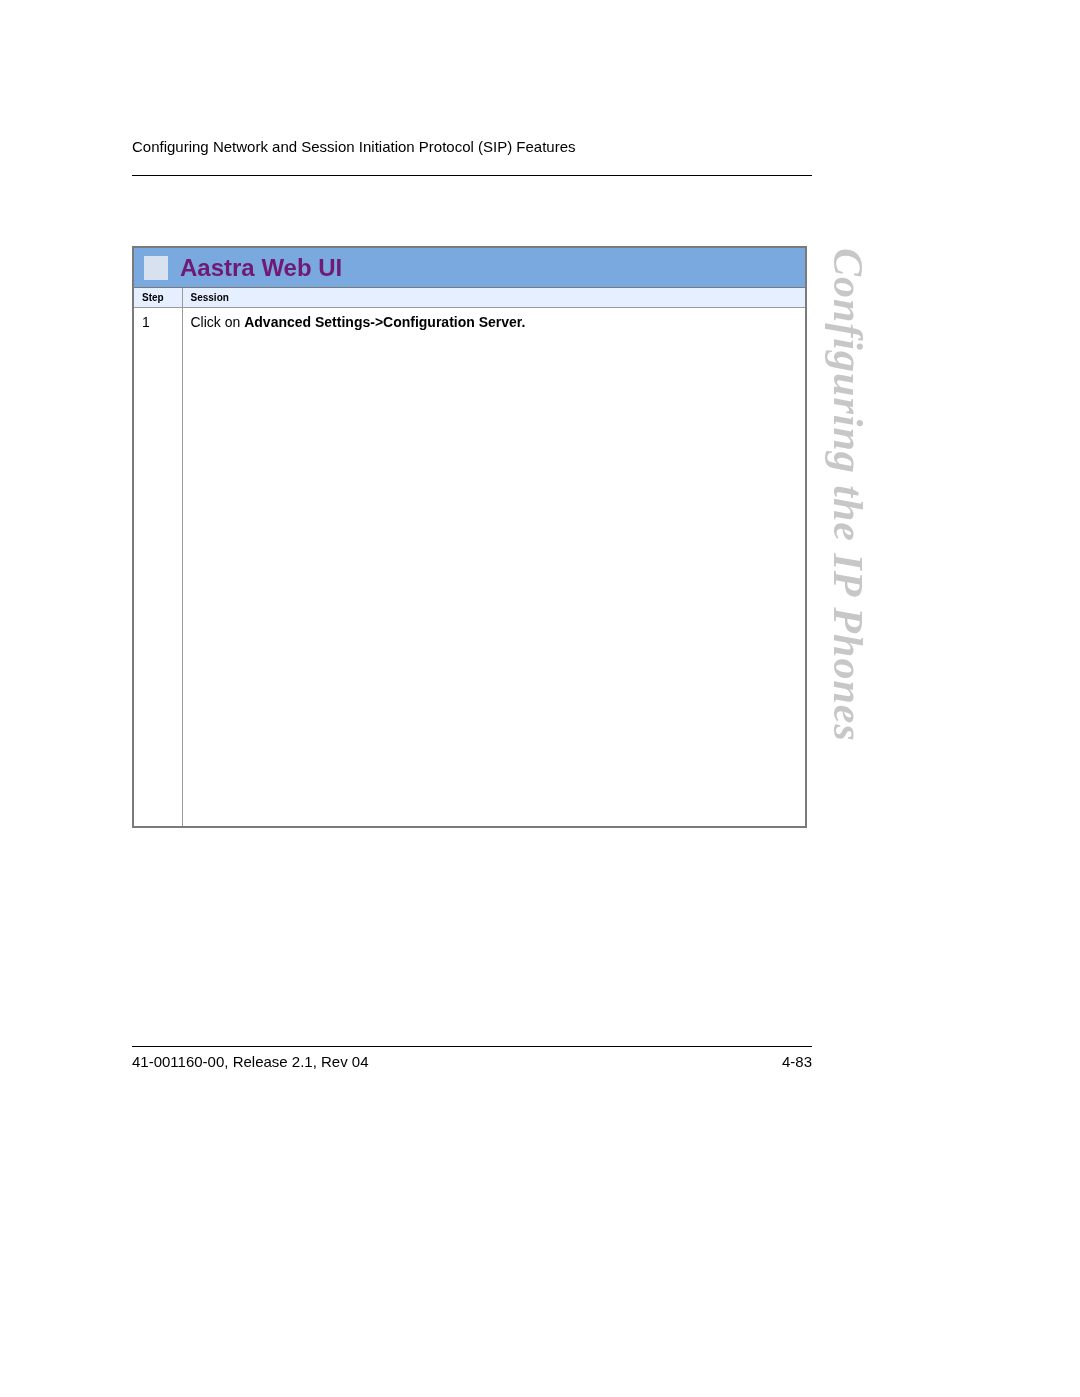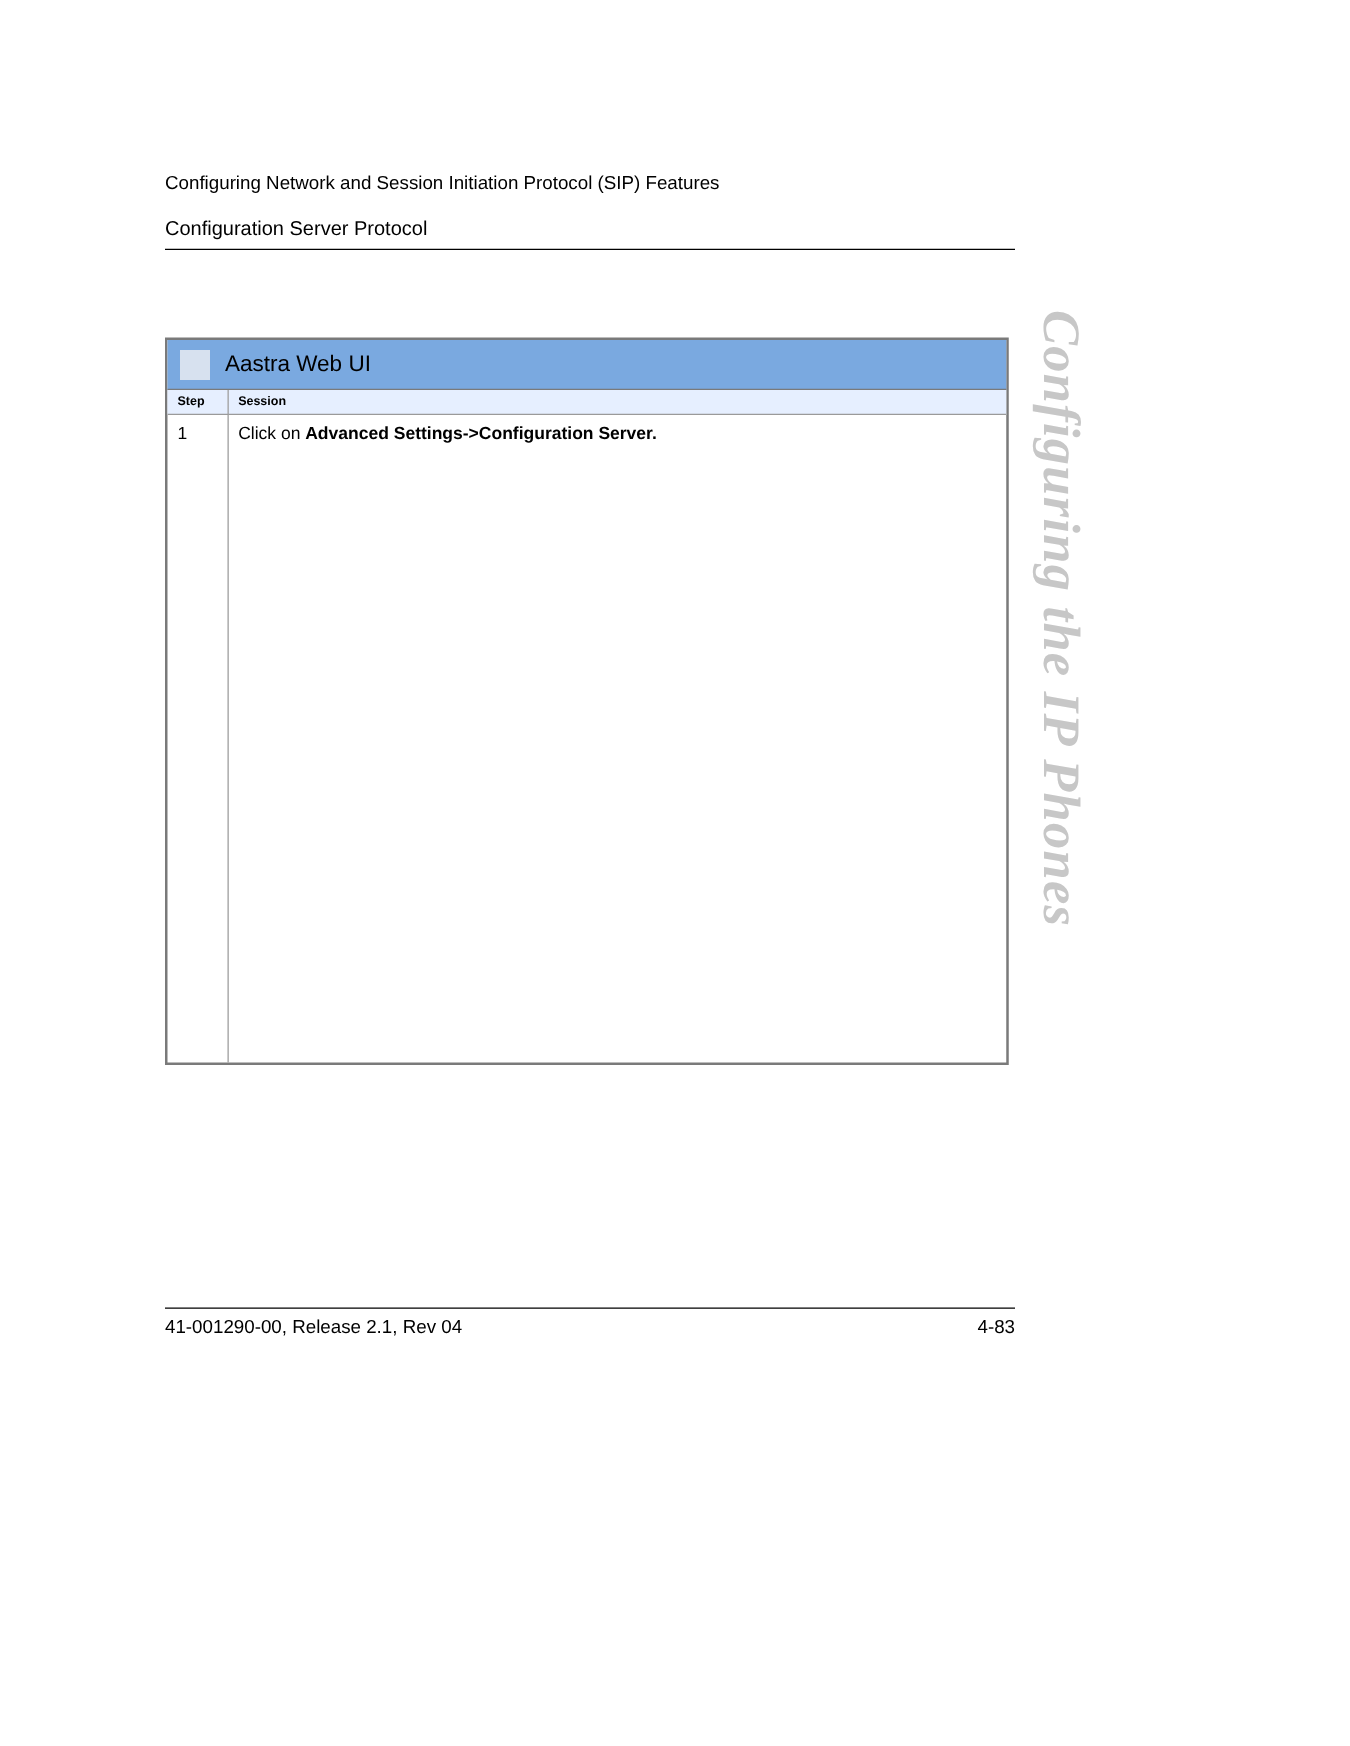--- a/index.html
+++ b/index.html
@@ -44,23 +44,23 @@
     padding-left: 10px;
     border-bottom: 1px solid #7a7a7a;
   }
   .title-icon {
     width: 24px;
     height: 24px;
     background: #d7e1ef;
     margin-right: 12px;
   }
   .title-text {
-    font-size: 18px;
-    font-weight: normal;
-    color: #000000;
+    font-size: 24px;
+    font-weight: bold;
+    color: #701a75;
   }
   table.steps {
     width: 100%;
     border-collapse: collapse;
   }
   table.steps th {
     background: #e6efff;
     font-size: 10px;
     font-weight: bold;
     text-align: left;
@@ -110,21 +110,20 @@
     display: flex;
     justify-content: space-between;
     font-size: 15px;
   }
 </style>
 </head>
 <body>
 
 <div class="page">
   <div class="header-line1">Configuring Network and Session Initiation Protocol (SIP) Features</div>
-  <div class="header-line2">Configuration Server Protocol</div>
   <hr class="header-rule">
 
   <div class="box">
     <div class="titlebar">
       <div class="title-icon"></div>
       <div class="title-text">Aastra Web UI</div>
     </div>
     <table class="steps">
       <thead>
         <tr>
@@ -142,16 +141,16 @@
       </tbody>
     </table>
   </div>
 </div>
 
 <div class="side-text">Configuring the IP Phones</div>
 
 <div class="footer">
   <hr class="footer-rule">
   <div class="footer-row">
-    <span>41-001290-00, Release 2.1, Rev 04</span>
+    <span>41-001160-00, Release 2.1, Rev 04</span>
     <span>4-83</span>
   </div>
 </div>
 
 </body></html>

